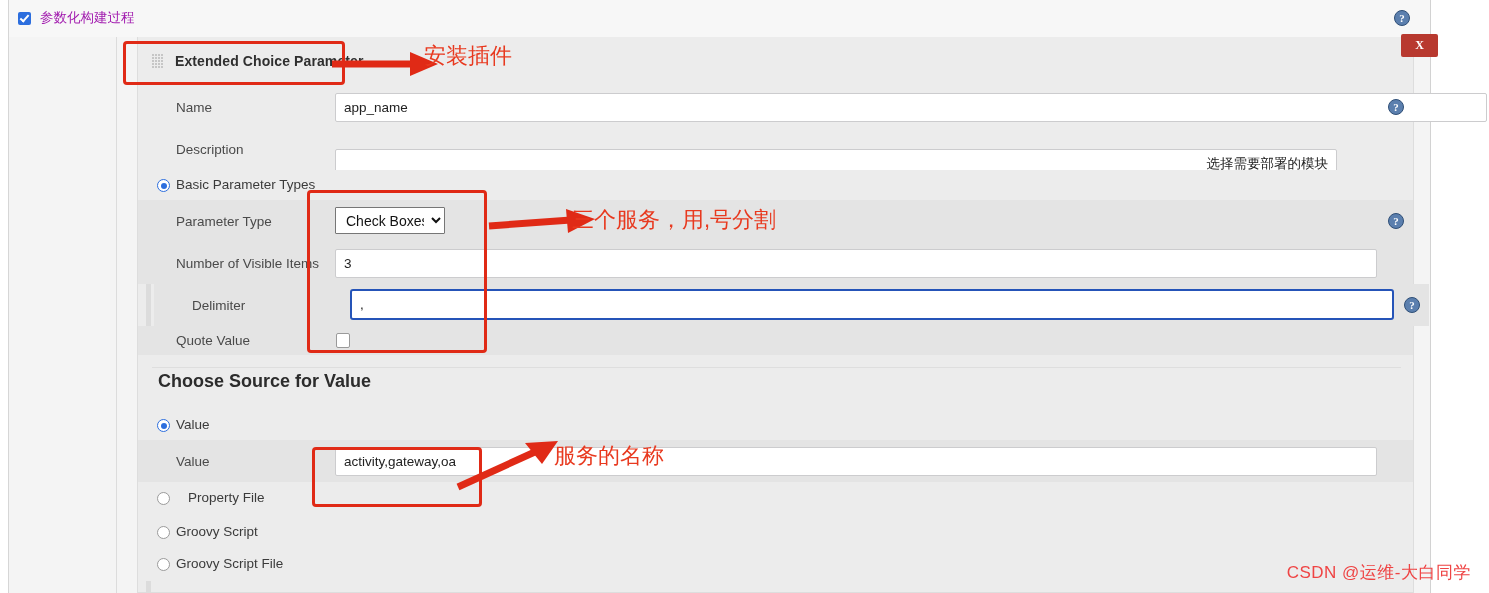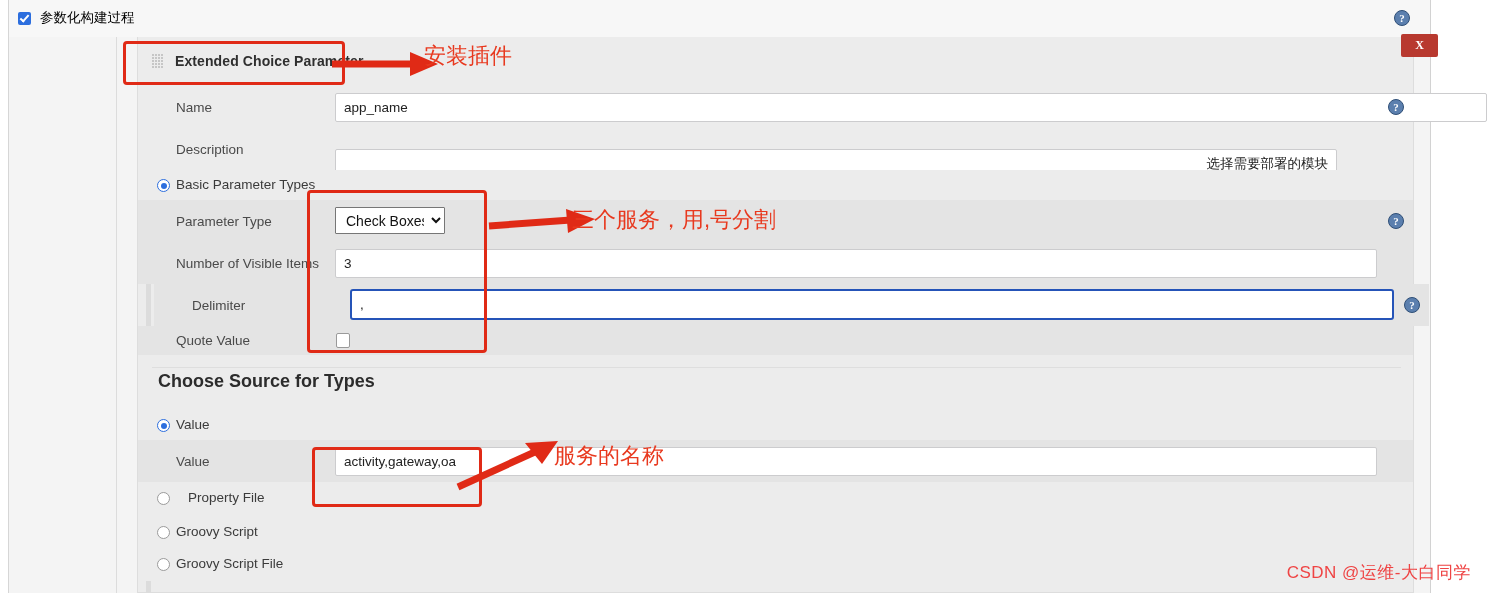--- a/index.html
+++ b/index.html
@@ -66,21 +66,21 @@
     position: absolute;
     left: 4px; top: 1px;
     width: 3px; height: 7px;
     border: solid #ffffff;
     border-width: 0 2px 2px 0;
     transform: rotate(42deg);
   }
   .topbar-label {
     margin-left: 9px;
     font-size: 13.5px;
-    color: #000000;
+    color: #a21caf;
     white-space: nowrap;
   }
 
   
   .help-icon {
     width: 16px; height: 16px;
     border-radius: 50%;
     background: #5b7fae;
     border: 1px solid #2f4f77;
     box-sizing: border-box;
@@ -360,21 +360,21 @@
         <span class="help-icon help-abs" style="left:1250px; top:13px;">?</span>
       </div>
 
       <div class="row row-shade" style="top:289px; height:29px;">
         <span class="row-label" style="left:38px;">Quote Value</span>
         <span class="cb-plain" style="left:198px; top:7px;"></span>
       </div>
 
       <div class="hr" style="left:14px; top:330px; width:1249px;"></div>
 
-      <div class="section-title" style="left:20px; top:334px;">Choose Source for Types</div>
+      <div class="section-title" style="left:20px; top:334px;">Choose Source for Value</div>
 
       <div class="indent-bar" style="left:8px; top:373px; height:183px;"></div>
 
       <div class="row row-plain" style="top:373px; height:30px;">
         <span class="radio on" style="left:19px; top:9px;"></span>
         <span class="radio-label" style="left:38px; top:7px;">Value</span>
       </div>
 
       <div class="row row-shade" style="top:403px; height:42px;">
         <span class="row-label" style="left:38px;">Value</span>

